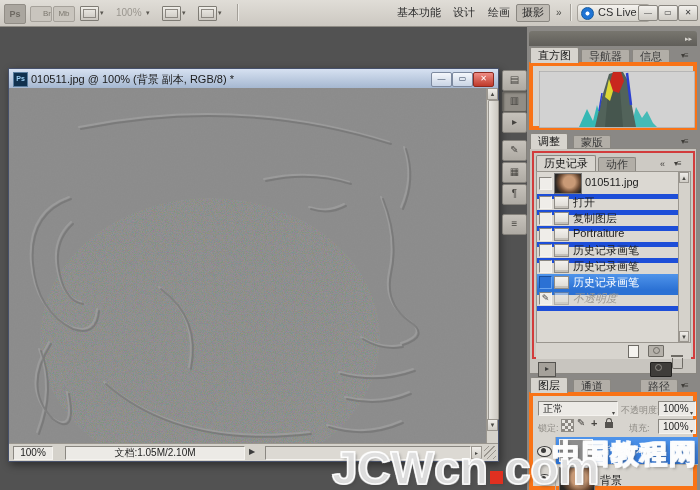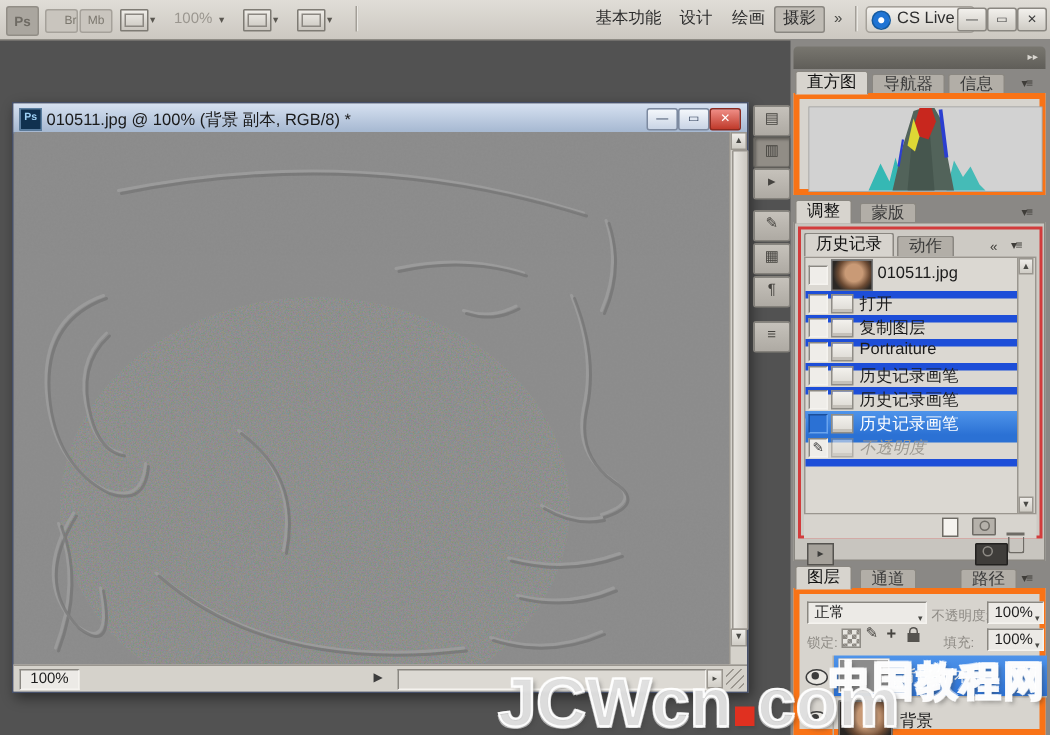--- a/index.html
+++ b/index.html
@@ -199,20 +199,21 @@
   </svg>
 
   <div class="abs vscroll">
     <div class="abs sarrow" style="top:0;">▲</div>
     <div class="abs vthumb"></div>
     <div class="abs sarrow" style="top:331px;">▼</div>
   </div>
 
   <div class="abs statusrow">
     <div class="abs inset" style="left:4px;top:2px;width:38px;height:12px;text-align:center;">100%</div>
+    <div class="abs inset" style="left:56px;top:2px;width:178px;height:12px;text-align:center;">文档:1.05M/2.10M</div>
     <div class="abs" style="left:240px;top:3px;font-size:8px;color:#3c3c3c;">▶</div>
     <div class="abs inset" style="left:256px;top:2px;width:204px;height:12px;background:#dcd9d3;"></div>
     <div class="abs sarrow" style="left:462px;top:2px;height:13px;line-height:12px;">▸</div>
     <div class="abs grip" style="left:475px;top:2px;width:12px;height:13px;"></div>
   </div>
 </div>
 
 <div class="abs dockcol"></div>
 
 <div class="abs dock-ic" style="top:70px;">▤</div>

